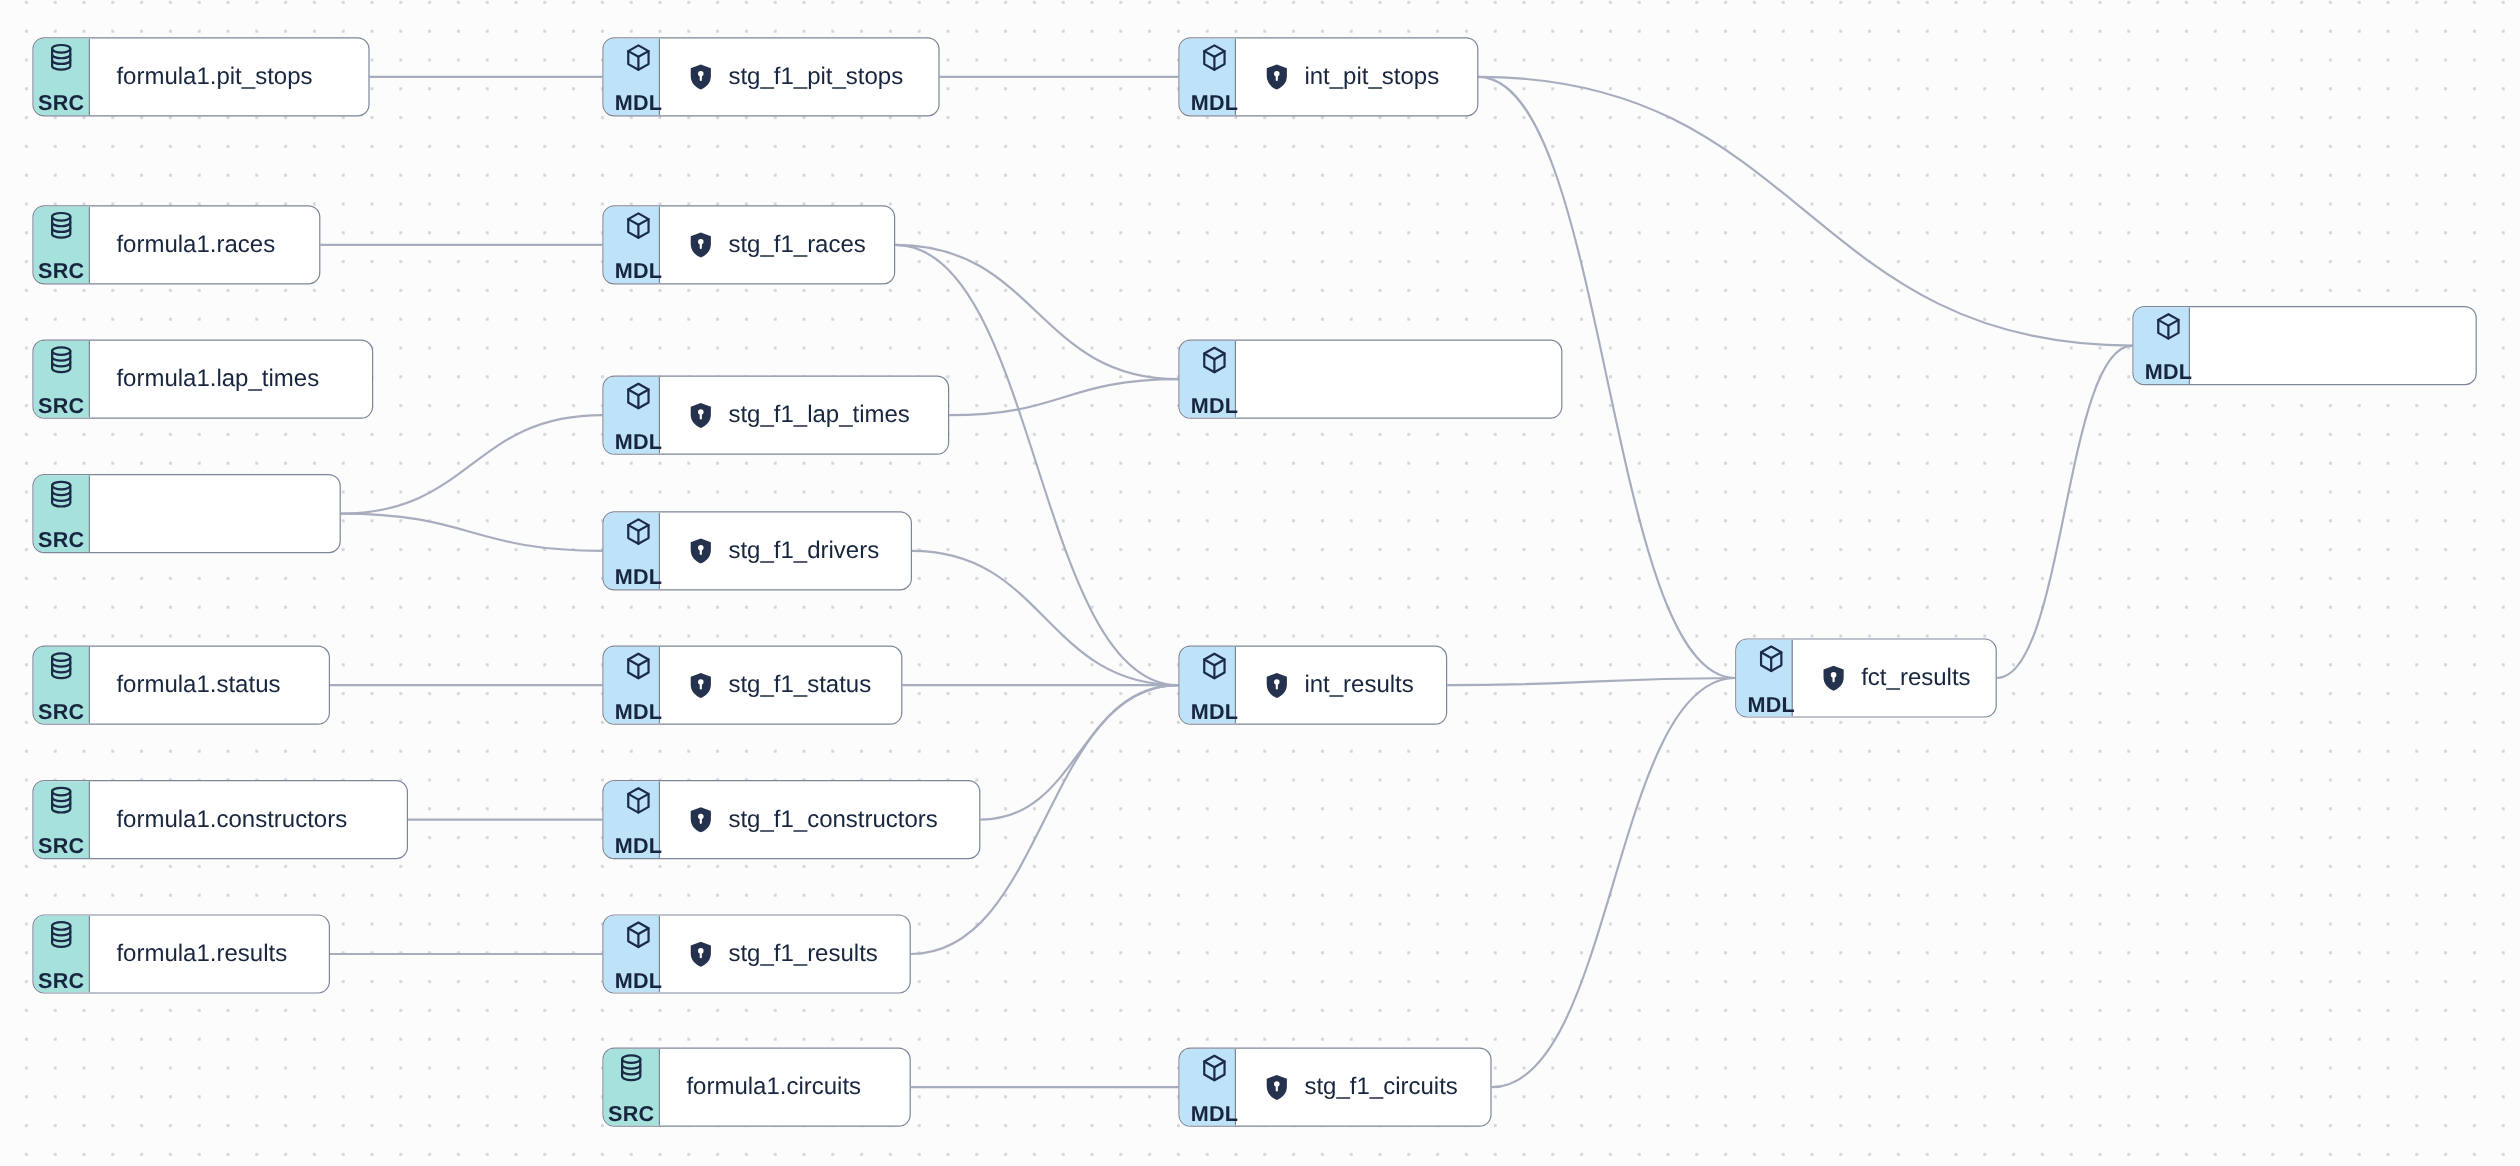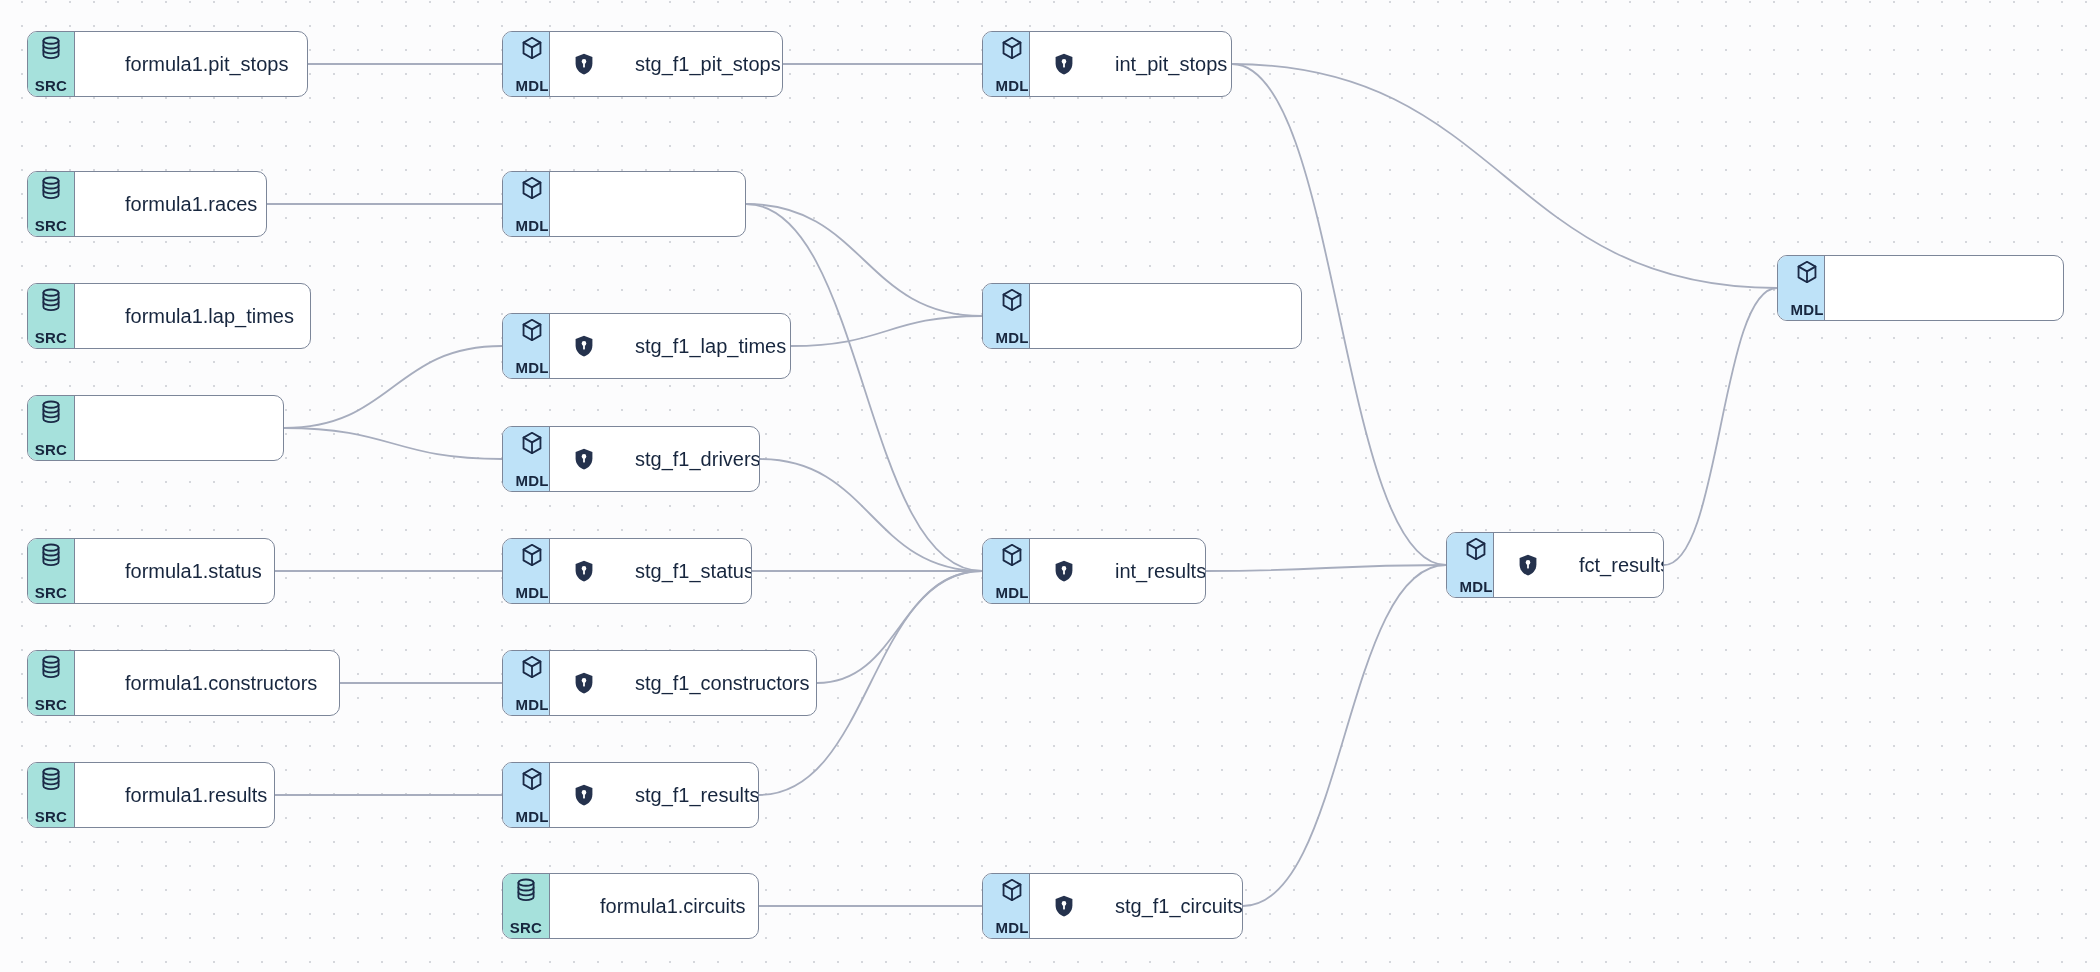--- a/index.html
+++ b/index.html
@@ -25,28 +25,28 @@
   }
   .badge{
     width:47px; flex:0 0 47px; display:flex; flex-direction:column;
     align-items:center; justify-content:center; gap:1px;
     border-right:1.5px solid var(--border);
   }
   .badge.source{background:var(--src);}
   .badge.model{background:var(--mdl);padding-left:12px;}
   .badge .glyph{width:26px; height:26px; display:block;}
   .badge-label{
-    font-size:15px; font-weight:700; letter-spacing:.2px; color:var(--text);
+    font-size:18px; font-weight:700; letter-spacing:.2px; color:var(--text);
     line-height:16px; font-stretch:condensed;margin-top:16px;
   }
   .node-body{
     flex:1; display:flex; align-items:center; gap:11px;
     padding:0 18px 0 22px; white-space:nowrap;
   }
-  .node-title{font-size:20px; color:var(--text);margin-left:28px;}
+  .node-title{font-size:20px; color:var(--text);}
   .shield{width:24px; height:24px; flex:0 0 24px; display:block;}
 </style>
 </head>
 <body>
 
 <div id="canvas">
   <svg id="edge-layer" xmlns="http://www.w3.org/2000/svg" viewBox="0 0 2100 972">
       <path d="M 308 64 C 405 64, 405 64, 502 64"></path>
       <path d="M 783 64 C 882.5 64, 882.5 64, 982 64"></path>
       <path d="M 1232 64 C 1504.5 64, 1504.5 288, 1777 288"></path>
@@ -220,20 +220,30 @@
       <div class="badge model">
         <span>
           <svg class="glyph" viewBox="0 0 24 24" fill="none" stroke="#1B2A47" stroke-width="1.7" stroke-linejoin="round" stroke-linecap="round">
             <path d="M12 2.6 19.8 7v10L12 21.4 4.2 17V7Z"></path>
             <path d="M4.2 7 12 11.4 19.8 7"></path>
             <path d="M12 11.4V21.4"></path>
           </svg>
         </span>
         <span class="badge-label">MDL</span>
       </div>
+      <div class="node-body">
+        <span>
+          <svg class="shield" viewBox="0 0 24 24">
+            <path fill="#25324D" d="M12 1.8 20.4 4.9v6.3c0 5.6-3.4 9.5-8.4 11.4C7 20.7 3.6 16.8 3.6 11.2V4.9Z"></path>
+            <circle cx="12" cy="9.4" r="2.3" fill="#FFFFFF"></circle>
+            <rect x="11.1" y="10.6" width="1.8" height="5" rx="0.9" fill="#FFFFFF"></rect>
+          </svg>
+        </span>
+        <span class="node-title">stg_f1_races</span>
+      </div>
     </div>
     <div class="node" style="left: 502px; top: 313px; width: 289px; height: 66px;">
       <div class="badge model">
         <span>
           <svg class="glyph" viewBox="0 0 24 24" fill="none" stroke="#1B2A47" stroke-width="1.7" stroke-linejoin="round" stroke-linecap="round">
             <path d="M12 2.6 19.8 7v10L12 21.4 4.2 17V7Z"></path>
             <path d="M4.2 7 12 11.4 19.8 7"></path>
             <path d="M12 11.4V21.4"></path>
           </svg>
         </span>

